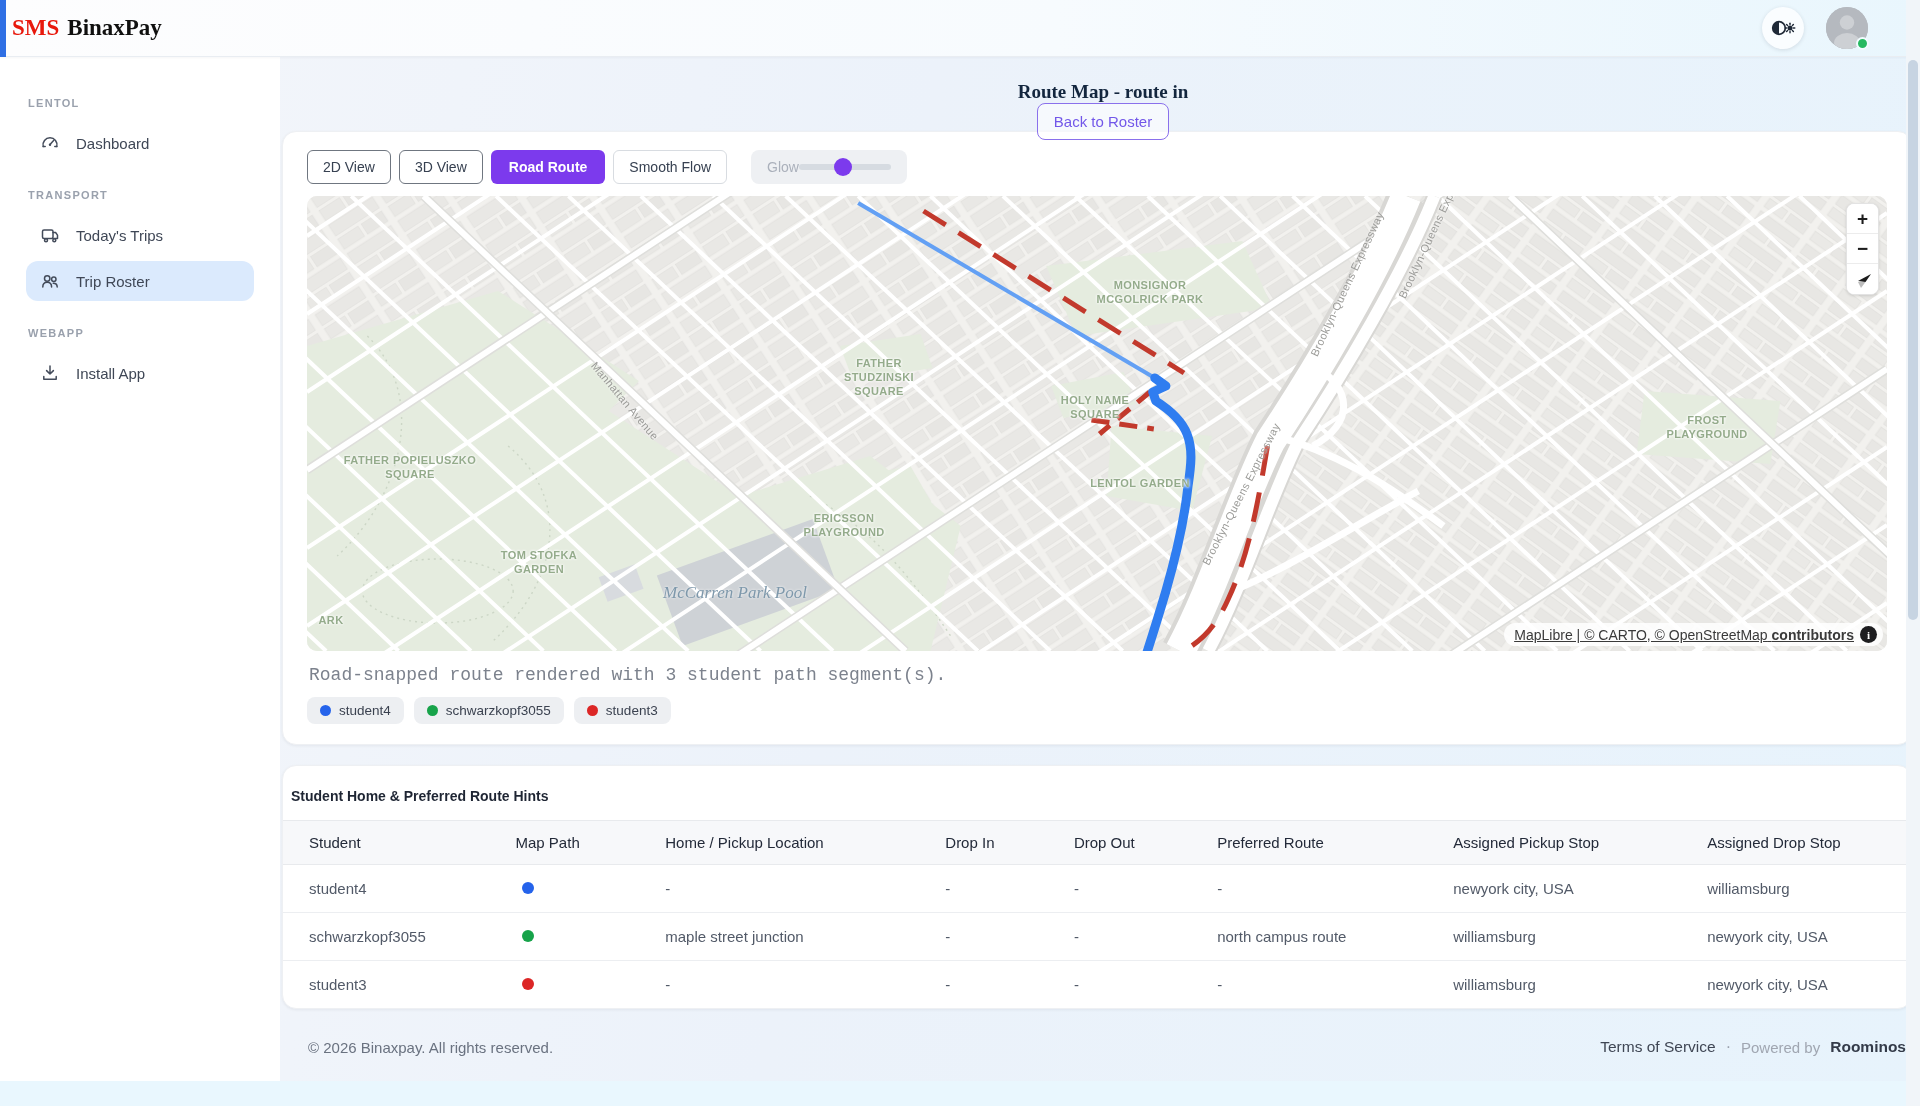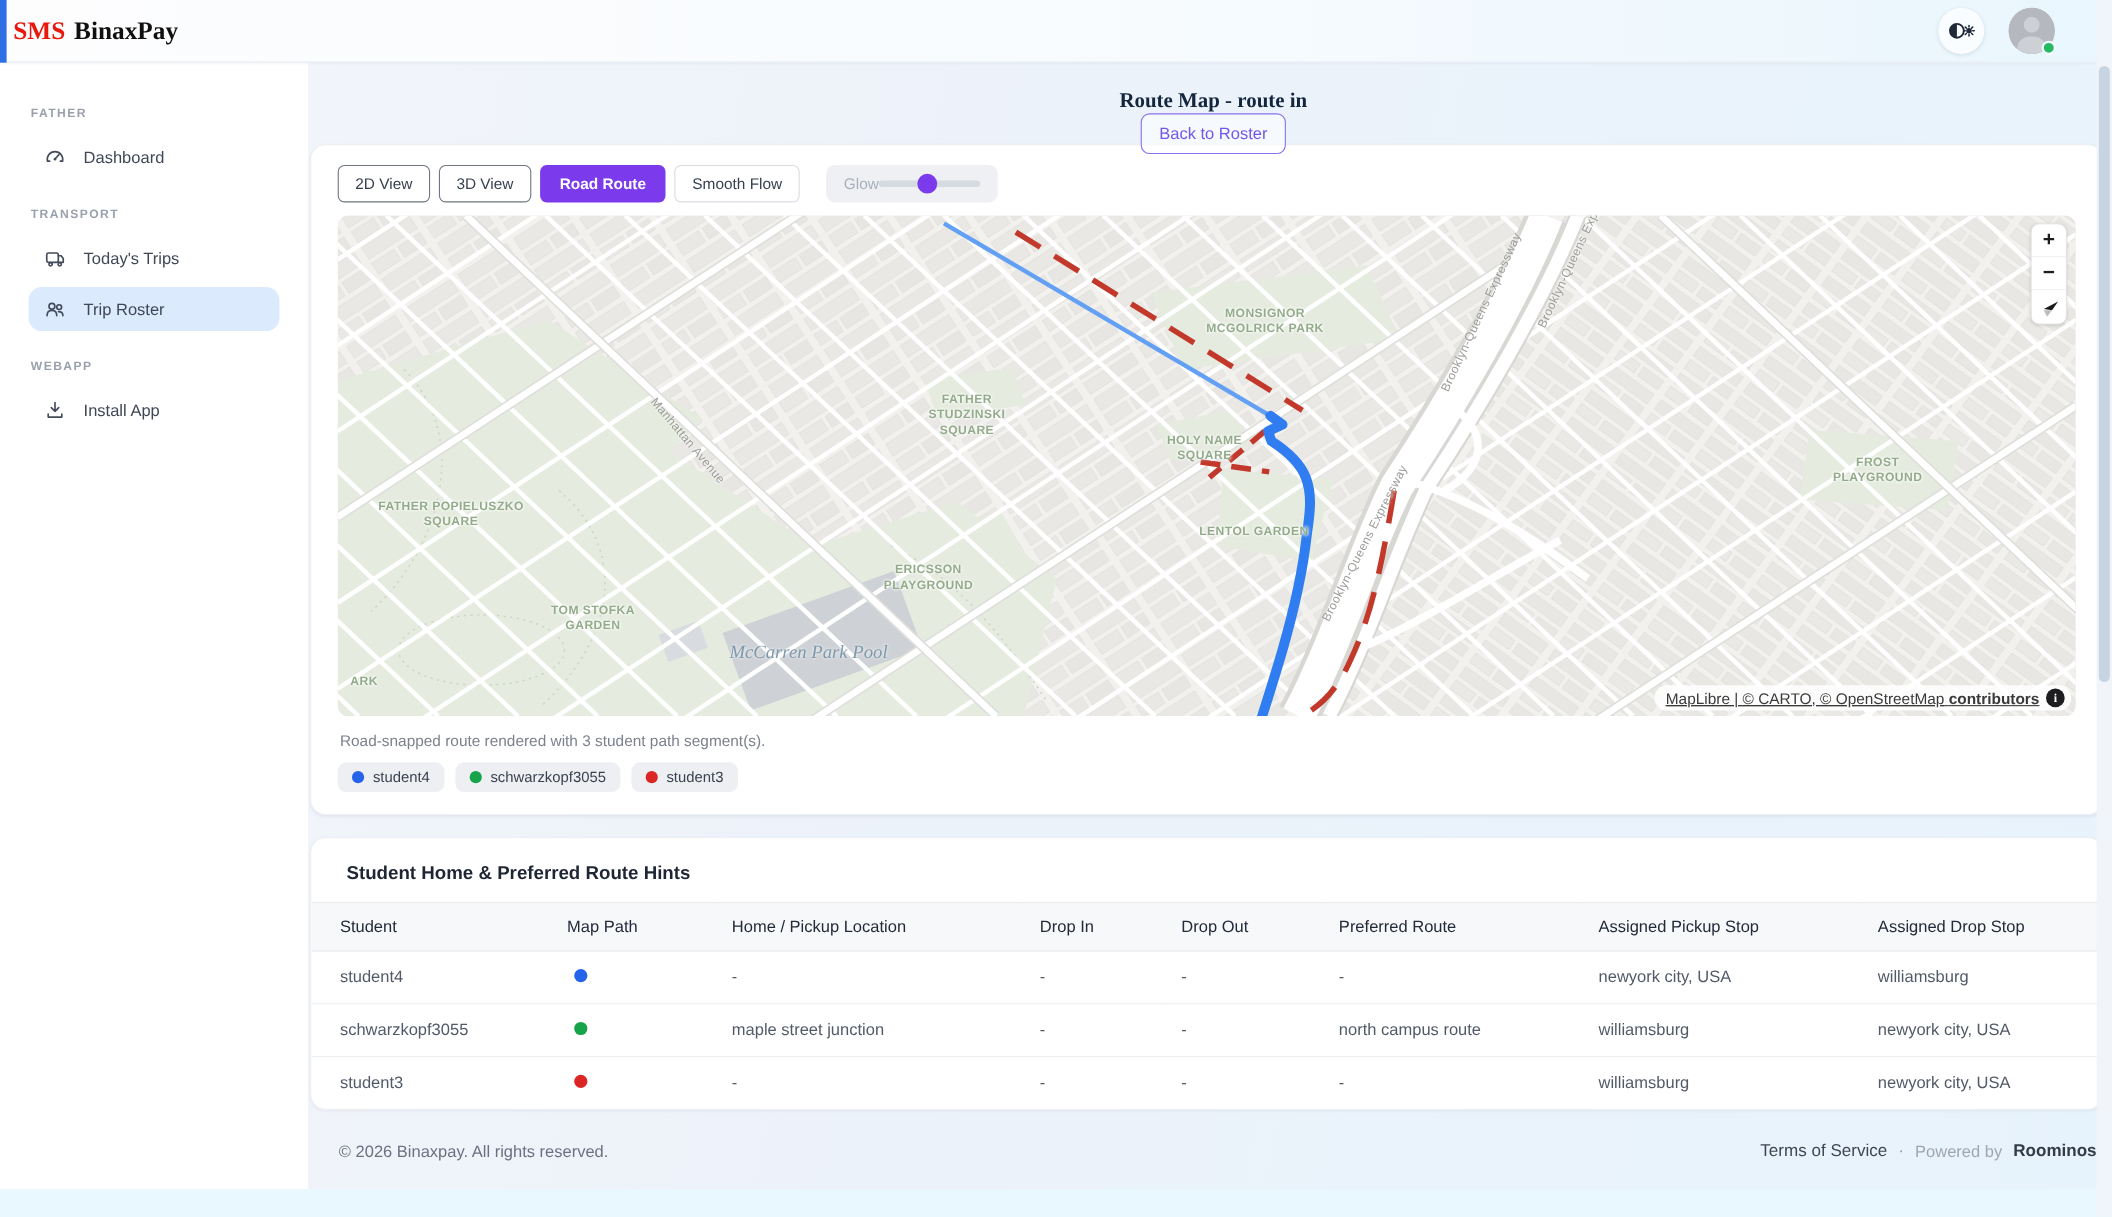--- a/index.html
+++ b/index.html
@@ -80,29 +80,29 @@
     font-size:19px; font-weight:700; color:#1c1c1c; cursor:pointer; line-height:1;
     display:flex; align-items:center; justify-content:center; }
   .zoom-btn:last-child { border-bottom:none; }
   .attribution { position:absolute; right:4px; bottom:5px; z-index:3; display:flex; align-items:center; gap:6px;
     background:rgba(255,255,255,.85); border-radius:12px; padding:3px 6px 3px 10px; }
   .attribution span { font-size:14px; color:#3a3a3a;text-decoration:underline; }
   .info-btn { width:17px; height:17px; border-radius:50%; background:#1d1d1f; color:#ffffff;
     font-size:11px; font-weight:700; font-family:"Liberation Serif", serif;
     display:flex; align-items:center; justify-content:center; cursor:pointer; }
 
-  .map-caption { margin:14px 0 0 2px; font-size:14px; color:#7c828d; }
+  .map-caption { margin:14px 0 0 2px; font-size:18px; color:#7c828d;font-family:Liberation Mono, monospace; }
   .legend-row { display:flex; gap:10px; margin-top:12px; }
   .chip { display:inline-flex; align-items:center; gap:8px; background:#edeff2; border-radius:8px;
     padding:6px 13px; font-size:13.5px; color:#3b4250; }
   .dot { width:11px; height:11px; border-radius:50%; flex:none; }
 
   
   .table-card { margin-top:20px; padding:18px 0 0 0; overflow:hidden; }
-  .table-title { font-size:17px; font-weight:700; color:#1e2533; padding:4px 24px 16px 32px; }
+  .table-title { font-size:14px; font-weight:700; color:#1e2533; padding:4px 24px 16px 8px; }
   table { width:100%; border-collapse:collapse; }
   thead tr { background:#f7f8fa; }
   th { text-align:left; font-size:15px; font-weight:500; color:#232a39; padding:13px 16px;
     border-top:1px solid #e8eaed; border-bottom:1px solid #e8eaed; }
   td { font-size:15px; color:#525a68; padding:15px 16px; border-bottom:1px solid #eceef1; }
   tr:last-child td { border-bottom:none; }
   th:first-child, td:first-child { padding-left:26px; }
   .cell-dot { width:12px; height:12px; border-radius:50%; margin-left:6px; }
 
   
@@ -155,21 +155,21 @@
         </svg>
         <span class="status-dot"></span>
       </div>
     </div>
   </header>
 
   <div class="body-row">
 
     <aside class="sidebar">
       <div class="side-section">
-        <div class="side-label">FATHER</div>
+        <div class="side-label">LENTOL</div>
         <div class="side-item">
           <svg width="20" height="20" viewBox="0 0 20 20" fill="none" stroke="#434b5a" stroke-width="1.5" stroke-linecap="round">
             <path d="M3.2 13.5 a7 7 0 1 1 13.6 0"></path>
             <path d="M3.2 13.5 h2 M16.8 13.5 h-2"></path>
             <path d="M10 11.5 L13.6 7.6"></path>
             <circle cx="10" cy="11.7" r="1.2" fill="#434b5a" stroke="none"></circle>
           </svg>
           <span>Dashboard</span>
         </div>
       </div>

